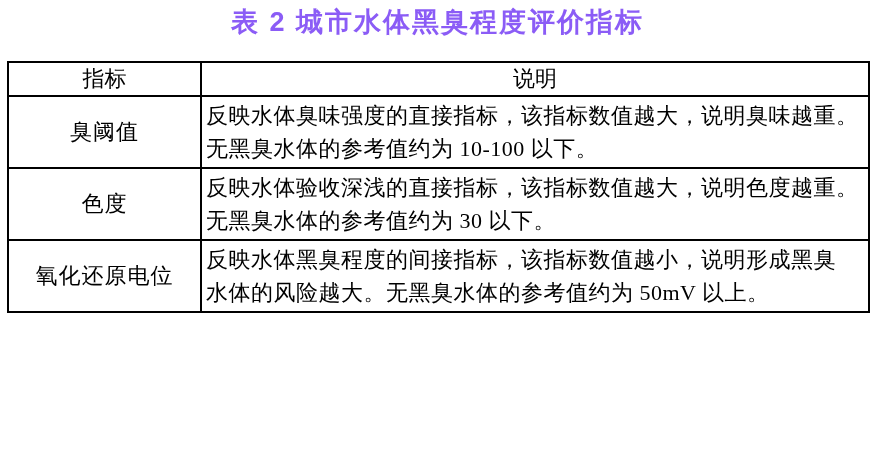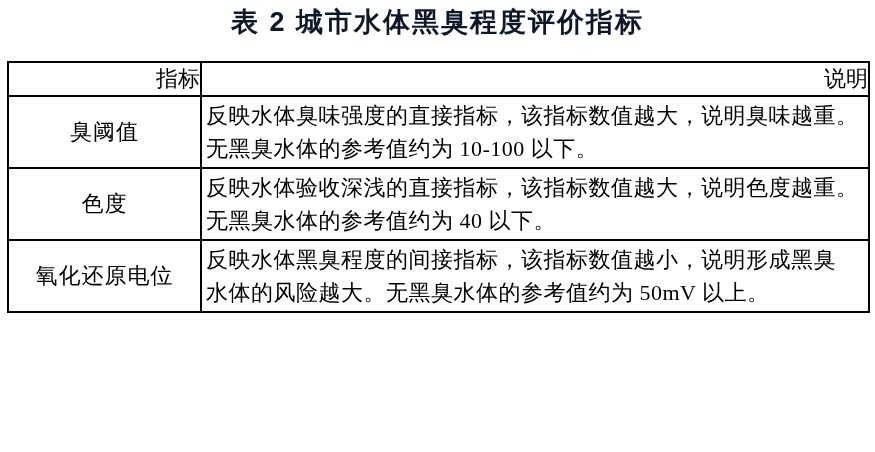--- a/index.html
+++ b/index.html
@@ -21,40 +21,40 @@
   .doc-title {
     position: absolute;
     top: 4px;
     left: 0;
     width: 100%;
     text-align: center;
     font-family: "Liberation Sans", "DejaVu Sans", sans-serif;
     font-weight: bold;
     font-size: 27px;
     letter-spacing: 2px;
-    color: #0f172a;
+    color: #8b5cf6;
     margin: 0;
   }
   table.eval-table {
     position: absolute;
     top: 61px;
     left: 7px;
     width: 861px;
     border-collapse: collapse;
     table-layout: fixed;
     background: #ffffff;
   }
   table.eval-table, table.eval-table th, table.eval-table td {
     border: 2px solid #000000;
   }
   table.eval-table th {
     height: 32px;
     font-size: 22px;
     font-weight: normal;
-    text-align: right;
+    text-align: center;
     vertical-align: middle;
     padding: 0;
   }
   col.c-indicator { width: 193px; }
   col.c-description { width: 668px; }
   td.ind-cell {
     text-align: center;
     vertical-align: middle;
     font-size: 22px;
     padding: 12px;
@@ -90,21 +90,21 @@
     </thead>
     <tbody>
       <tr>
         <td class="ind-cell">臭阈值</td>
         <td class="desc-cell">反映水体臭味强度的直接指标，该指标数值越大，说明臭味越重。
 无黑臭水体的参考值约为 10-100 以下。</td>
       </tr>
       <tr>
         <td class="ind-cell">色度</td>
         <td class="desc-cell">反映水体验收深浅的直接指标，该指标数值越大，说明色度越重。
-无黑臭水体的参考值约为 40 以下。</td>
+无黑臭水体的参考值约为 30 以下。</td>
       </tr>
       <tr>
         <td class="ind-cell">氧化还原电位</td>
         <td class="desc-cell">反映水体黑臭程度的间接指标，该指标数值越小，说明形成黑臭
 水体的风险越大。无黑臭水体的参考值约为 50mV 以上。</td>
       </tr>
     </tbody>
   </table>
 
 </div>

